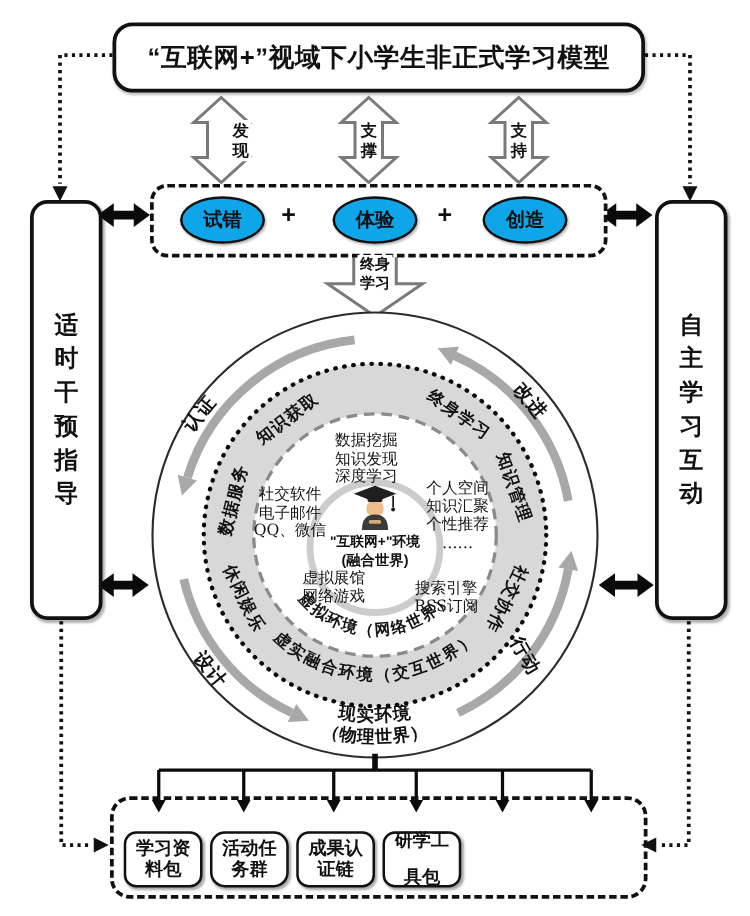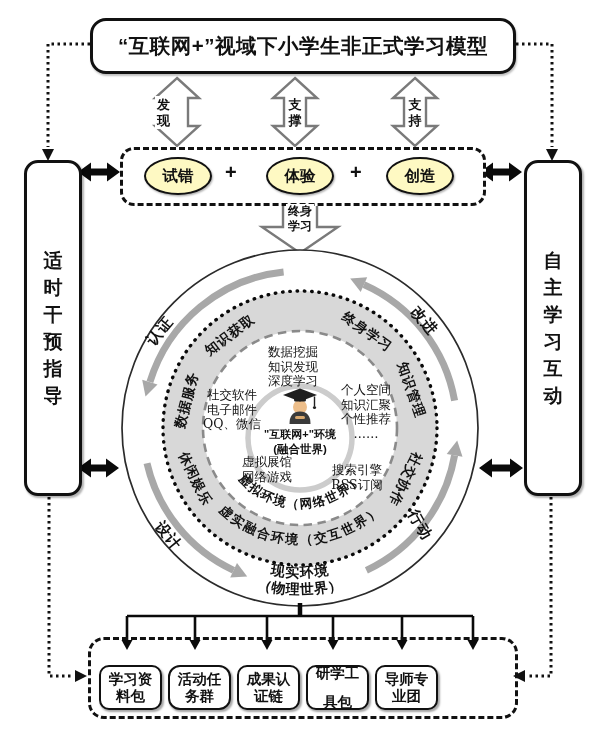--- a/index.html
+++ b/index.html
@@ -10,21 +10,21 @@
 
   .title-box{left:90px;top:18px;width:420px;height:50px;border:3.5px solid #111;border-radius:16px;
     display:flex;align-items:center;justify-content:center;font-weight:bold;font-size:20.5px;
     letter-spacing:.5px;background:#fff;box-shadow:1px 2px 2px rgba(0,0,0,.25);}
 
   .varrow-label{width:17px;top:96px;background:#fff;font-weight:bold;font-size:13px;line-height:15.5px;
     text-align:center;word-break:break-all;padding:1px 0;}
 
   .process-box{left:120px;top:147px;width:360px;height:53px;border:3px dashed #111;border-radius:14px;background:#fff;}
   .ell{position:absolute;top:7px;width:64px;height:34px;border:2.3px solid #111;border-radius:50%;
-    display:flex;align-items:center;justify-content:center;font-weight:bold;font-size:15.5px;background:#fef9c3;
+    display:flex;align-items:center;justify-content:center;font-weight:bold;font-size:15.5px;background:#0ea5e9;
     box-shadow:1px 1.5px 2px rgba(0,0,0,.3);}
   .plus{position:absolute;top:11px;font-weight:bold;font-size:20px;}
 
   .cluster-label{left:286px;top:204px;width:28px;background:#fff;font-weight:bold;font-size:12px;
     line-height:14.5px;text-align:center;word-break:break-all;}
 
   .side-panel{top:160px;width:52px;height:330px;border:3px solid #111;border-radius:14px;background:#fff;
     display:flex;align-items:center;justify-content:center;box-shadow:1.5px 2px 2px rgba(0,0,0,.3);}
   .side-panel .vtext{width:21px;font-weight:bold;font-size:19px;line-height:27px;text-align:center;word-break:break-all;}
 
@@ -150,21 +150,21 @@
       <polygon points="327.5,640 338.5,640 333,650"></polygon>
       <polygon points="396.5,640 407.5,640 402,650"></polygon>
       <polygon points="467.5,640 478.5,640 473,650"></polygon>
     </g>
   </svg>
 
   <div class="ov title-box">
     <span>“互联网+”视域下小学生非正式学习模型</span>
   </div>
 
-  <div class="ov varrow-label" style="left:155px;">发现</div>
+  <div class="ov varrow-label" style="left:168px;padding-left:16px;">发现</div>
   <div class="ov varrow-label" style="left:286.5px;">支撑</div>
   <div class="ov varrow-label" style="left:406.5px;">支持</div>
 
   <div class="ov process-box">
     <div class="ell" style="left:21px;">
       <span>试错</span>
     </div>
     <div class="plus" style="left:102px;">+</div>
     <div class="ell" style="left:143px;">
       <span>体验</span>
@@ -237,19 +237,15 @@
       <span>务群</span>
     </div>
     <div class="bbox" style="left:146px;">
       <span>成果认</span>
       <span>证链</span>
     </div>
     <div class="bbox" style="left:215px;gap:13px;">
       <span>研学工</span>
       <span>具包</span>
     </div>
-    <div class="bbox" style="left:284px;">
-      <span>导师专</span>
-      <span>业团</span>
-    </div>
   </div>
 
 </div>
 
 </body></html>

